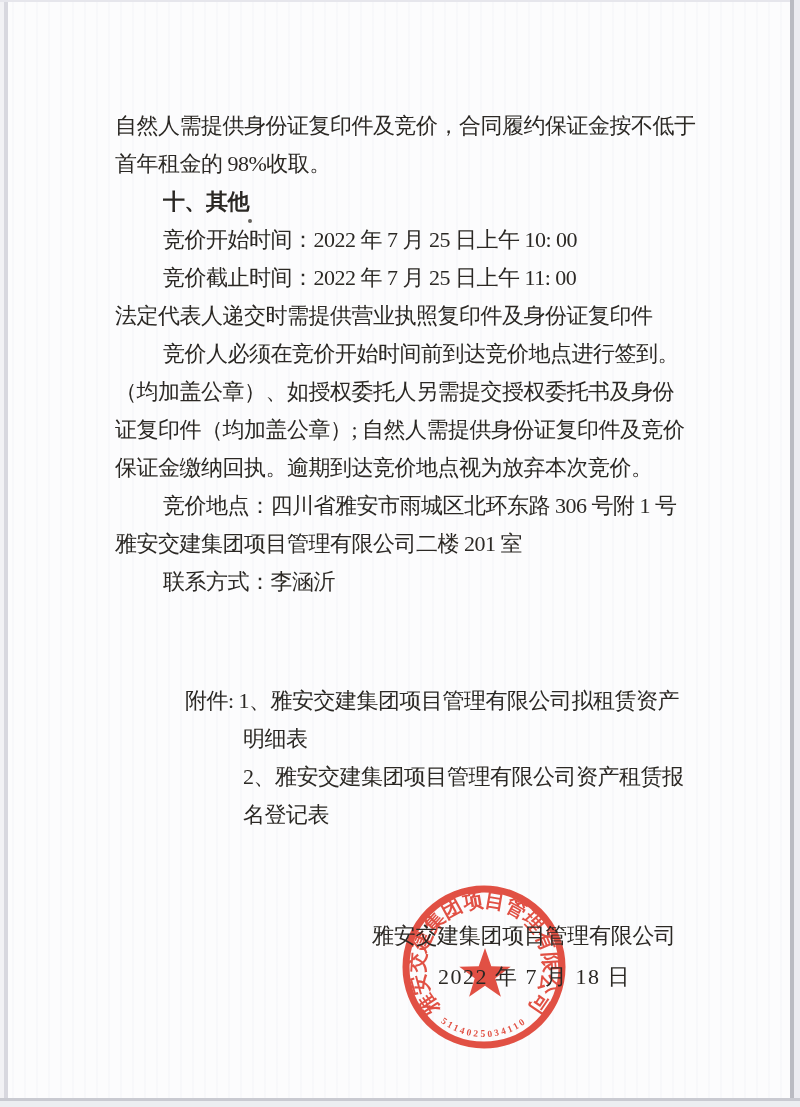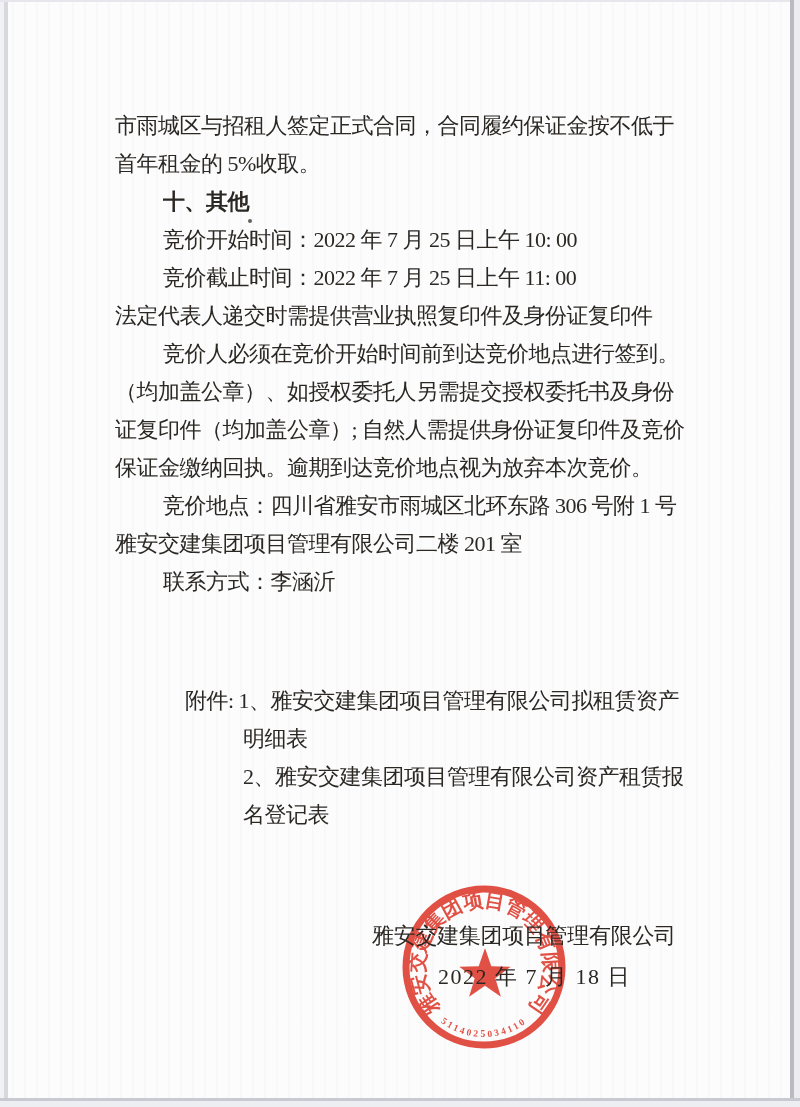--- a/index.html
+++ b/index.html
@@ -56,22 +56,22 @@
   <div class="edge-left"></div>
   <div class="edge-left-line"></div>
   <div class="edge-top"></div>
   <div class="edge-right-line"></div>
   <div class="edge-right"></div>
   <div class="edge-bottom-line"></div>
   <div class="edge-bottom"></div>
   <div class="artifact-dot"></div>
 
   <div class="body-block">
-    <p class="line">市雨城区与招租人签定正式合同，合同履约保证金按不低于</p>
-    <p class="line">首年租金的 5%收取。</p>
+    <p class="line">自然人需提供身份证复印件及竞价，合同履约保证金按不低于</p>
+    <p class="line">首年租金的 98%收取。</p>
     <p class="line indent bold">十、其他</p>
     <p class="line indent">竞价开始时间：2022 年 7 月 25 日上午 10: 00</p>
     <p class="line indent">竞价截止时间：2022 年 7 月 25 日上午 11: 00</p>
     <p class="line">法定代表人递交时需提供营业执照复印件及身份证复印件</p>
     <p class="line indent">竞价人必须在竞价开始时间前到达竞价地点进行签到。</p>
     <p class="line">（均加盖公章）、如授权委托人另需提交授权委托书及身份</p>
     <p class="line">证复印件（均加盖公章）; 自然人需提供身份证复印件及竞价</p>
     <p class="line">保证金缴纳回执。逾期到达竞价地点视为放弃本次竞价。</p>
     <p class="line indent">竞价地点：四川省雅安市雨城区北环东路 306 号附 1 号</p>
     <p class="line">雅安交建集团项目管理有限公司二楼 201 室</p>

